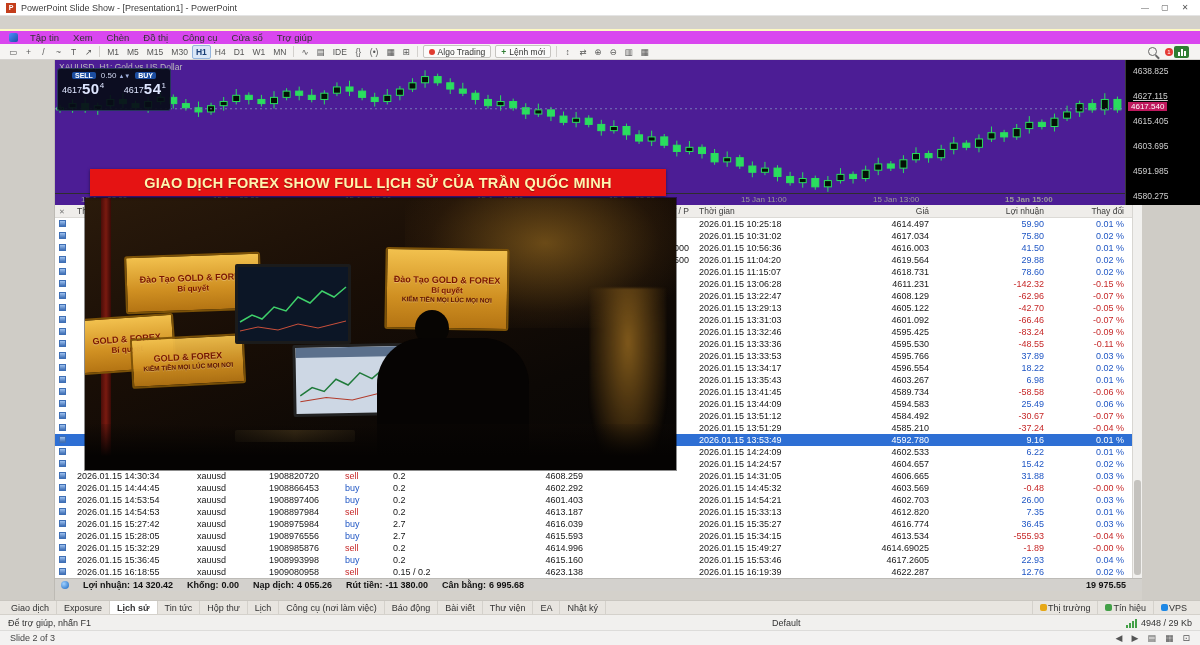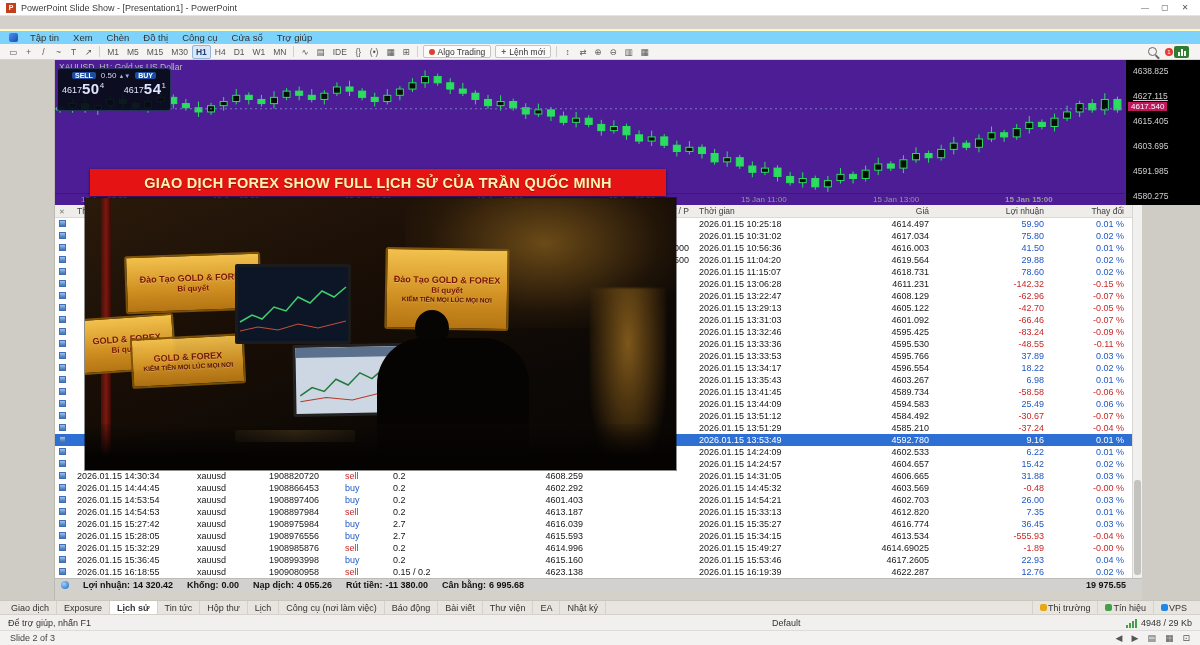--- a/index.html
+++ b/index.html
@@ -7,21 +7,21 @@
 body{font-family:"Liberation Sans","DejaVu Sans",sans-serif;background:#d4d1cb}
 #stage{position:relative;width:1200px;height:645px;background:#d4d1cb;overflow:hidden}
 
 
 #pp-titlebar{position:absolute;left:0;top:0;width:1200px;height:16px;background:#fff;border-bottom:1px solid #e4e4e4;display:flex;align-items:center;padding:0 6px;font-size:9px;color:#3b3b3b;z-index:20}
 .ppicon{width:10px;height:10px;background:#c43e1c;color:#fff;font-size:7px;font-weight:bold;display:inline-flex;align-items:center;justify-content:center;margin-right:5px}
 .wctrls{margin-left:auto;display:flex;gap:2px}
 .wbtn{width:18px;text-align:center;color:#555;font-size:8px}
 #mt5-titlebar{position:absolute;left:0;top:29px;width:1200px;height:15px;background:#fef9c3;border-bottom:1px solid #ececec;display:flex;align-items:center;padding:0 6px;font-size:9.5px;color:#222;z-index:20}
 .mticon{width:10px;height:10px;border-radius:2px;background:linear-gradient(135deg,#ffb300 40%,#2979ff 60%);margin-right:5px}
-#menubar{position:absolute;left:0;top:31px;width:1200px;height:13px;background:#7dd3fc;display:flex;align-items:center;padding:0 4px;font-size:9.5px;color:#333;z-index:20}
+#menubar{position:absolute;left:0;top:31px;width:1200px;height:13px;background:#d946ef;display:flex;align-items:center;padding:0 4px;font-size:9.5px;color:#333;z-index:20}
 .appic{width:9px;height:9px;background:linear-gradient(135deg,#4f8cff,#1b4fa8);border-radius:2px;margin:0 5px}
 .menu-item{padding:0 7px;height:100%;display:flex;align-items:center}
 #toolbar{position:absolute;left:0;top:44px;width:1200px;height:16px;background:#f5f4f2;border-bottom:1px solid #d6d4d0;display:flex;align-items:center;padding:0 5px;font-size:8.5px;color:#444;z-index:20}
 .tbtn{min-width:15px;height:14px;display:inline-flex;align-items:center;justify-content:center;padding:0 3px;border:1px solid transparent;border-radius:2px;color:#555}
 .tbtn.active{background:#dbe7f7;border-color:#94b4dd;color:#1a3e77;font-weight:bold}
 .tsep{width:1px;height:11px;background:#d2d0cc;margin:0 3px}
 .lbtn{border:1px solid #c6c4c0;background:#fbfbfa;border-radius:2px;padding:0 5px;height:13px;display:inline-flex;align-items:center;gap:3px;margin:0 2px;color:#333;white-space:nowrap}
 .reddot{width:6px;height:6px;border-radius:50%;background:#e03c31}
 .plus{color:#2e7d32;font-weight:bold}
 .tb-spacer{flex:1}

